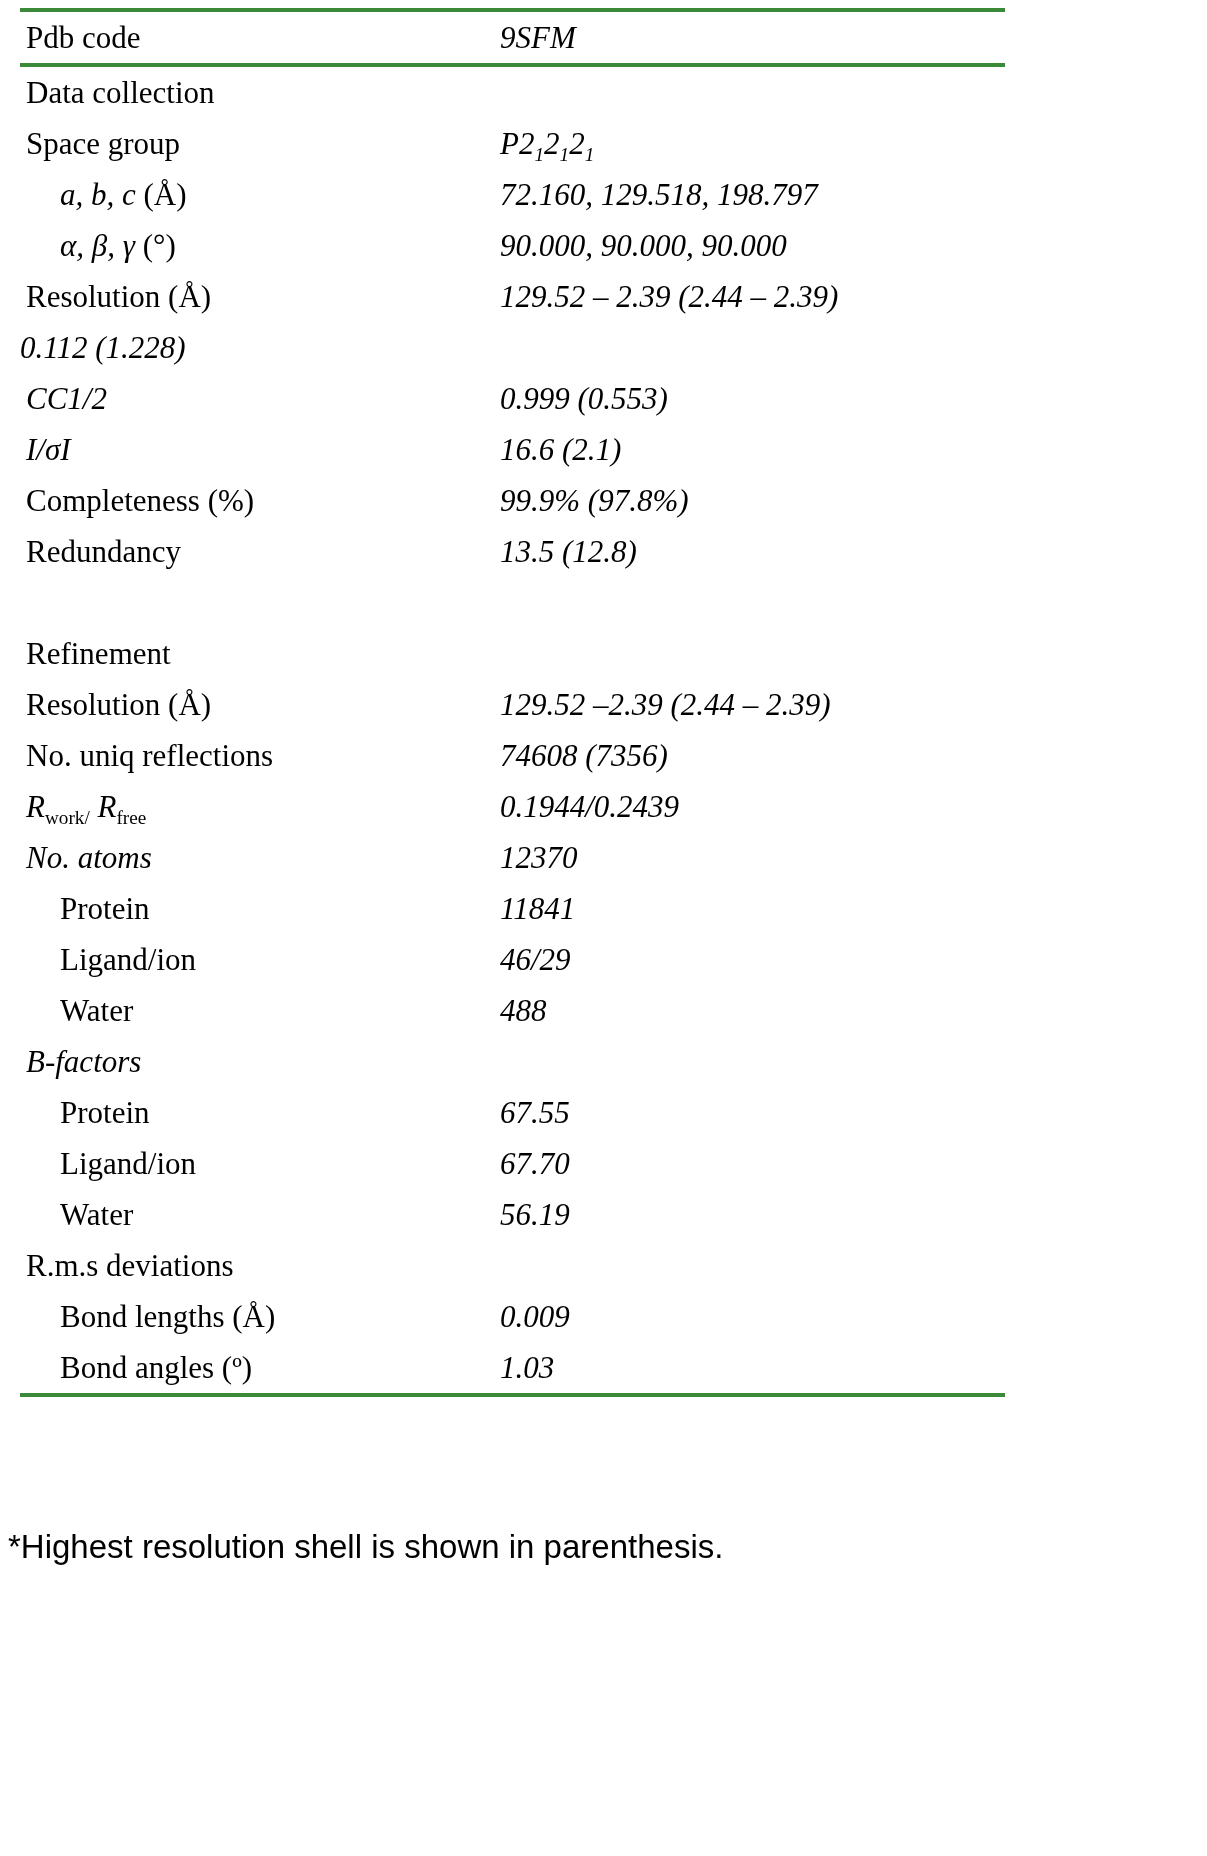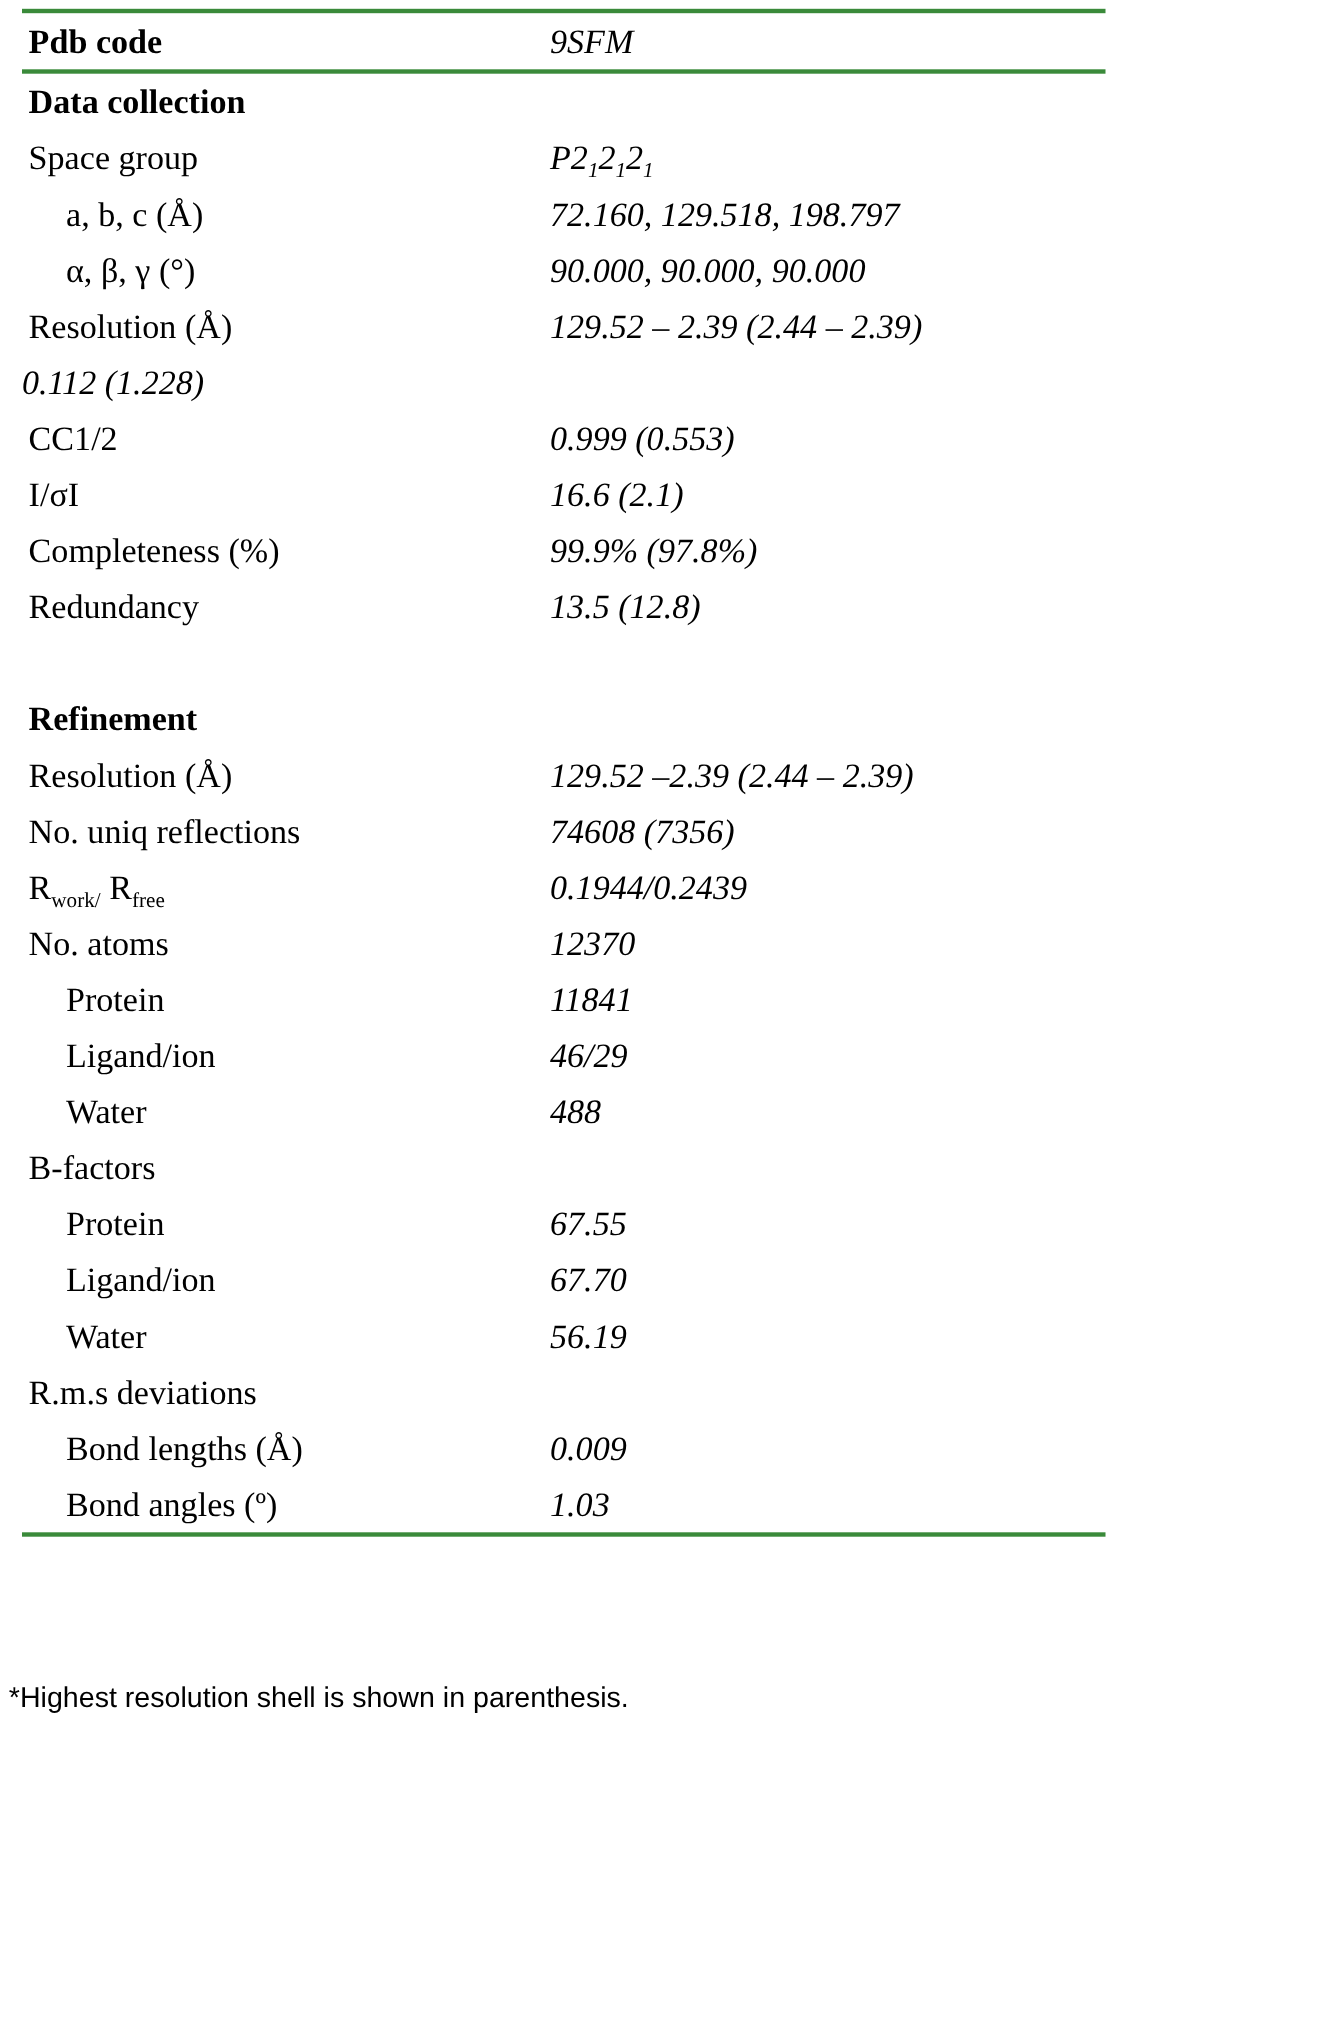--- a/index.html
+++ b/index.html
@@ -32,32 +32,32 @@
   }
   .header-row .label { font-weight: bold; }
   .row .label {
     width: 480px;
     padding-left: 6px;
     flex: 0 0 auto;
   }
   .row .value { flex: 1 1 auto; font-style: italic; }
   .row.indent-1 .label { padding-left: 40px; }
   .row.spacer { height: 51px; }
-  .bold { font-weight: bold; }
-  .italic { }
+  .bold { font-weight: normal; }
+  .italic { font-style: italic; }
   sub {
     font-size: 0.62em;
     line-height: 0;
   }
   .footnote {
     position: absolute;
     left: 8px;
     top: 1528px;
     font-family: "Liberation Sans", sans-serif;
-    font-size: 26px;
+    font-size: 33px;
     color: #000000;
   }
 </style>
 </head>
 <body>
 
 <div class="table-wrap">
   <div class="rule"></div>
   <div id="header-host">
       <div class="row header-row">

